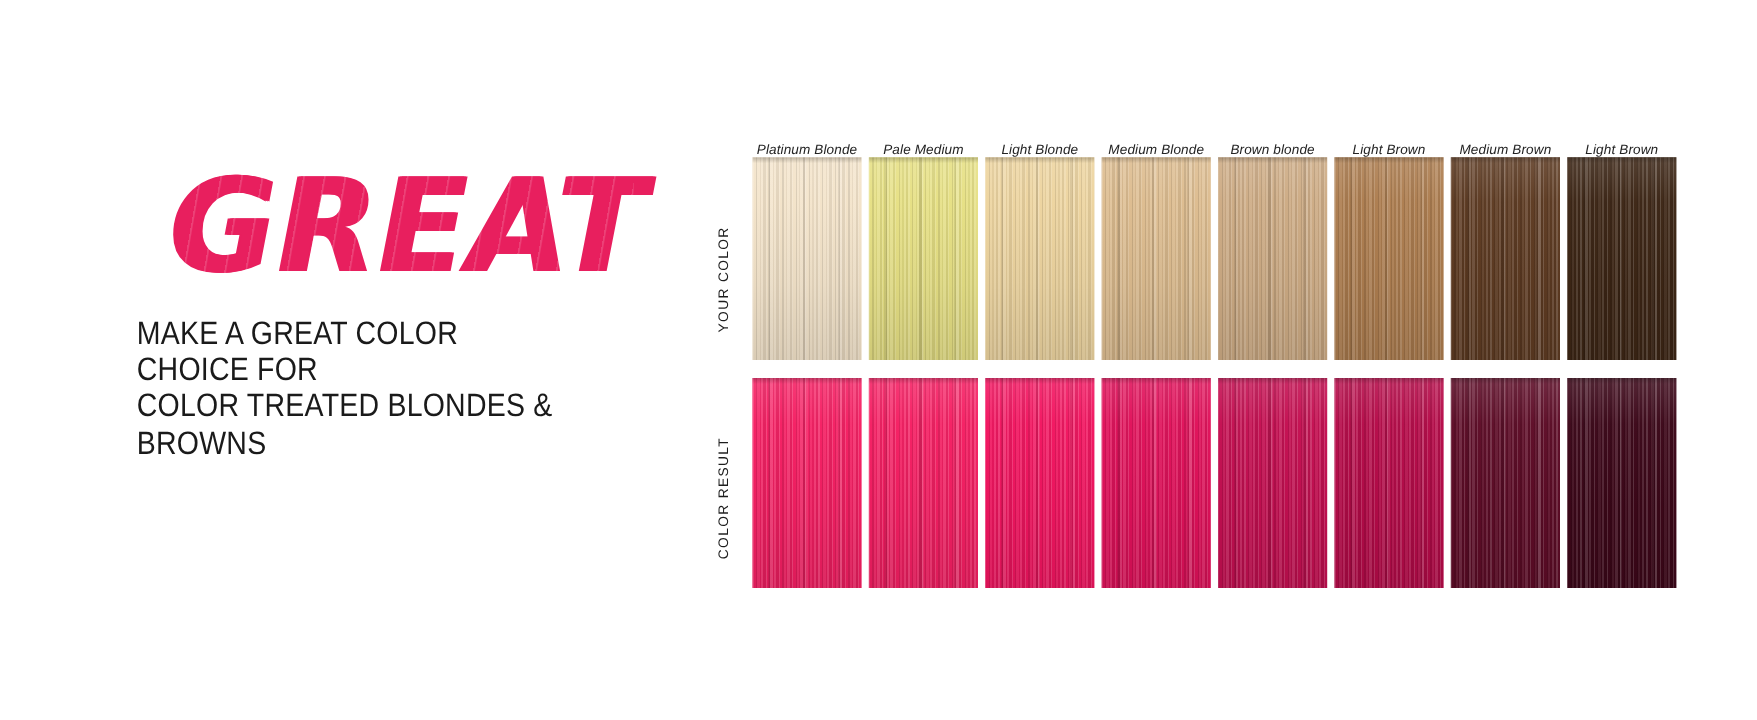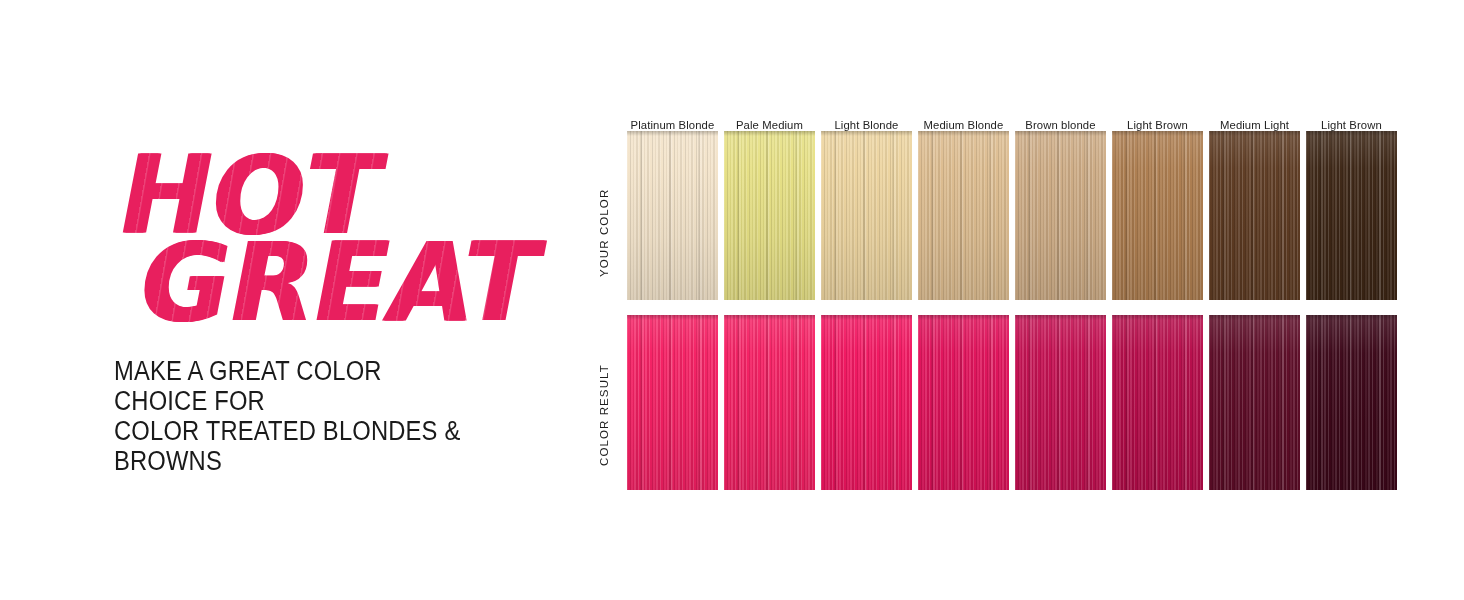--- a/index.html
+++ b/index.html
@@ -83,20 +83,21 @@
 
   .grid{
     position:absolute;
     left:27px; top:0;
     width:774px;
   }
   .head-row{
     display:flex;
     height:31px;
     align-items:flex-end;
+    font-style:italic;
   }
   .head-cell{
     flex:0 0 91px;
     margin-right:6px;
     text-align:center;
     font-size:11.3px;
     color:#232323;
     letter-spacing:0.1px;
     white-space:nowrap;
     font-family:"Liberation Sans", sans-serif;
@@ -167,21 +168,20 @@
     background:linear-gradient(180deg, rgba(0,0,0,0.22), rgba(0,0,0,0));
   }
 </style>
 </head>
 <body>
 
 <div id="stage">
 
   <div class="brand">
     <div class="brand-script">
-      <div class="brand-word word-hot" style="color: rgb(232, 31, 94); text-shadow: rgb(232, 31, 94) 1.5px 0px 0px, rgb(232, 31, 94) -1.5px 0px 0px;">HOT</div>
       <div class="brand-word word-pink" style="color: rgb(232, 31, 94); text-shadow: rgb(232, 31, 94) 1.5px 0px 0px, rgb(232, 31, 94) -1.5px 0px 0px;">GREAT</div>
       <div class="brush-streaks"></div>
     </div>
     <div class="tagline" style="color: rgb(26, 26, 26);">MAKE A GREAT COLOR CHOICE FOR
 COLOR TREATED BLONDES &amp; BROWNS</div>
   </div>
 
   <div class="chart">
 
     <div class="axis-label axis-your">YOUR COLOR</div>
@@ -190,21 +190,21 @@
 
     <div class="grid">
 
       <div class="head-row">
         <div class="head-cell">Platinum Blonde</div>
         <div class="head-cell">Pale Medium</div>
         <div class="head-cell">Light Blonde</div>
         <div class="head-cell">Medium Blonde</div>
         <div class="head-cell">Brown blonde</div>
         <div class="head-cell">Light Brown</div>
-        <div class="head-cell">Medium Light</div>
+        <div class="head-cell">Medium Brown</div>
         <div class="head-cell">Light Brown</div>
       </div>
 
       <div class="swatch-row top">
         <div class="swatch" style="background-color: rgb(243, 227, 201);">
             <div class="strands"></div>
             <div class="strands2"></div>
             <div class="sheen"></div>
             <div class="topshade"></div>
           </div>

